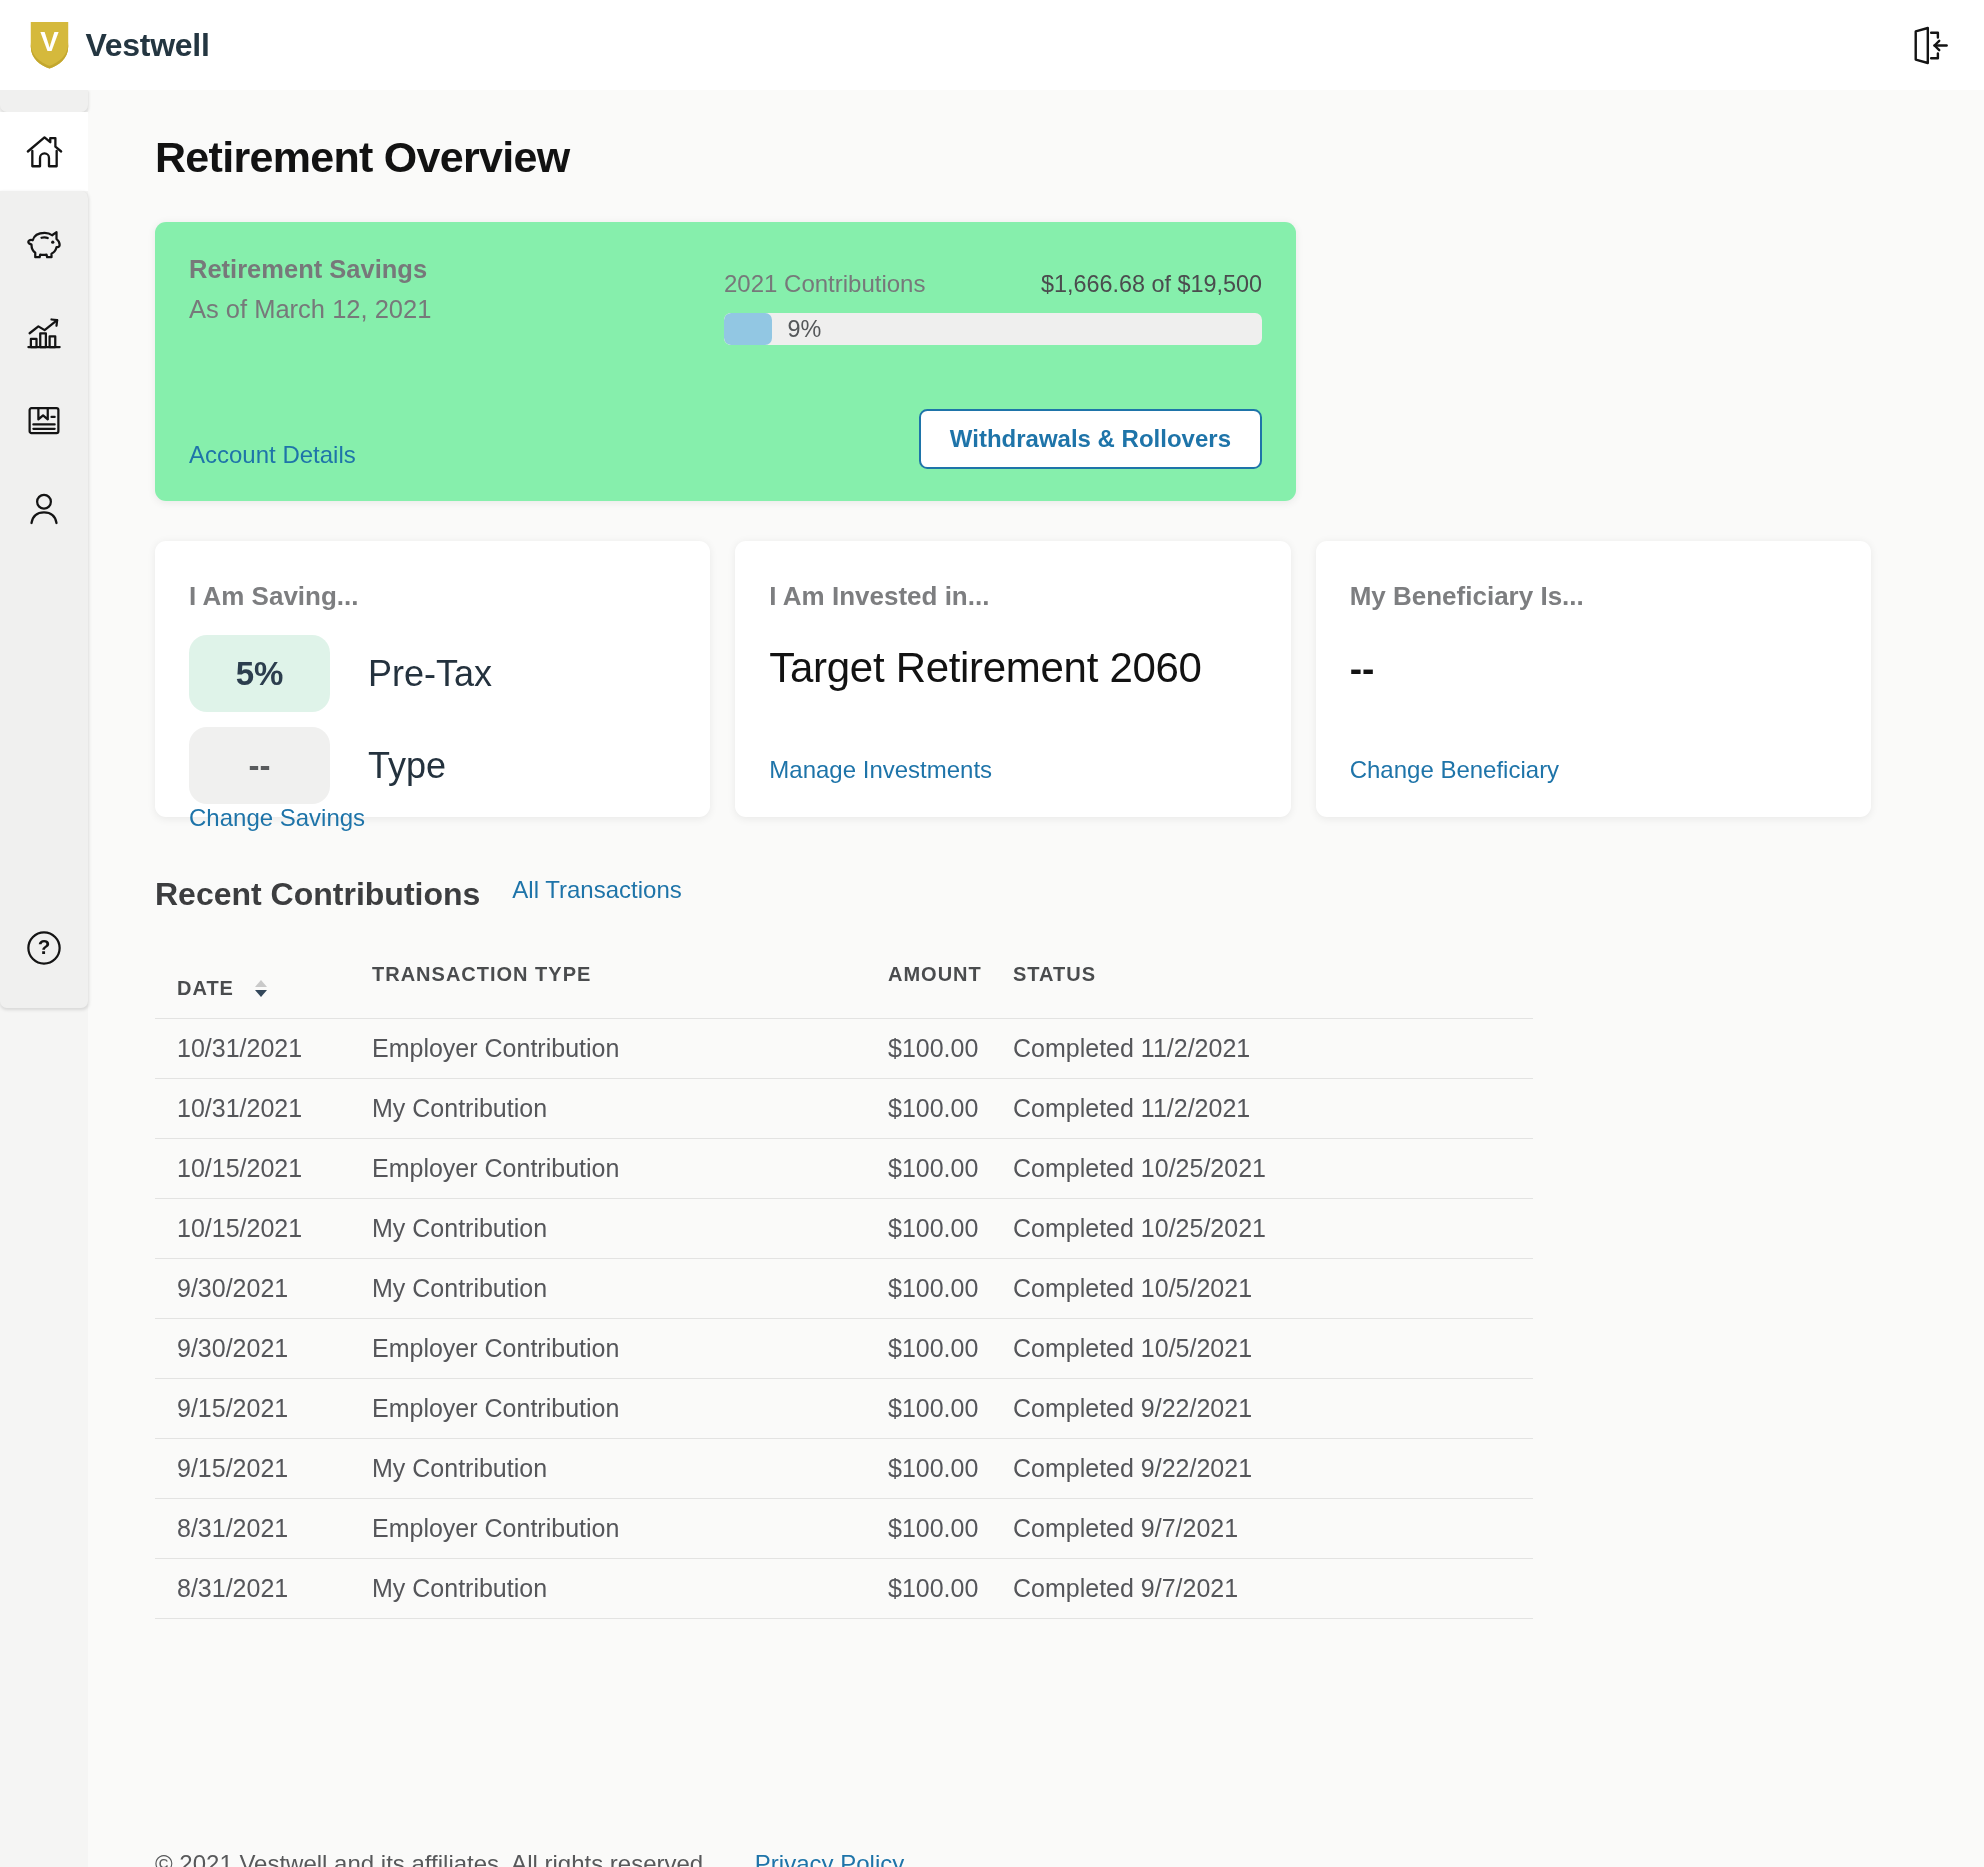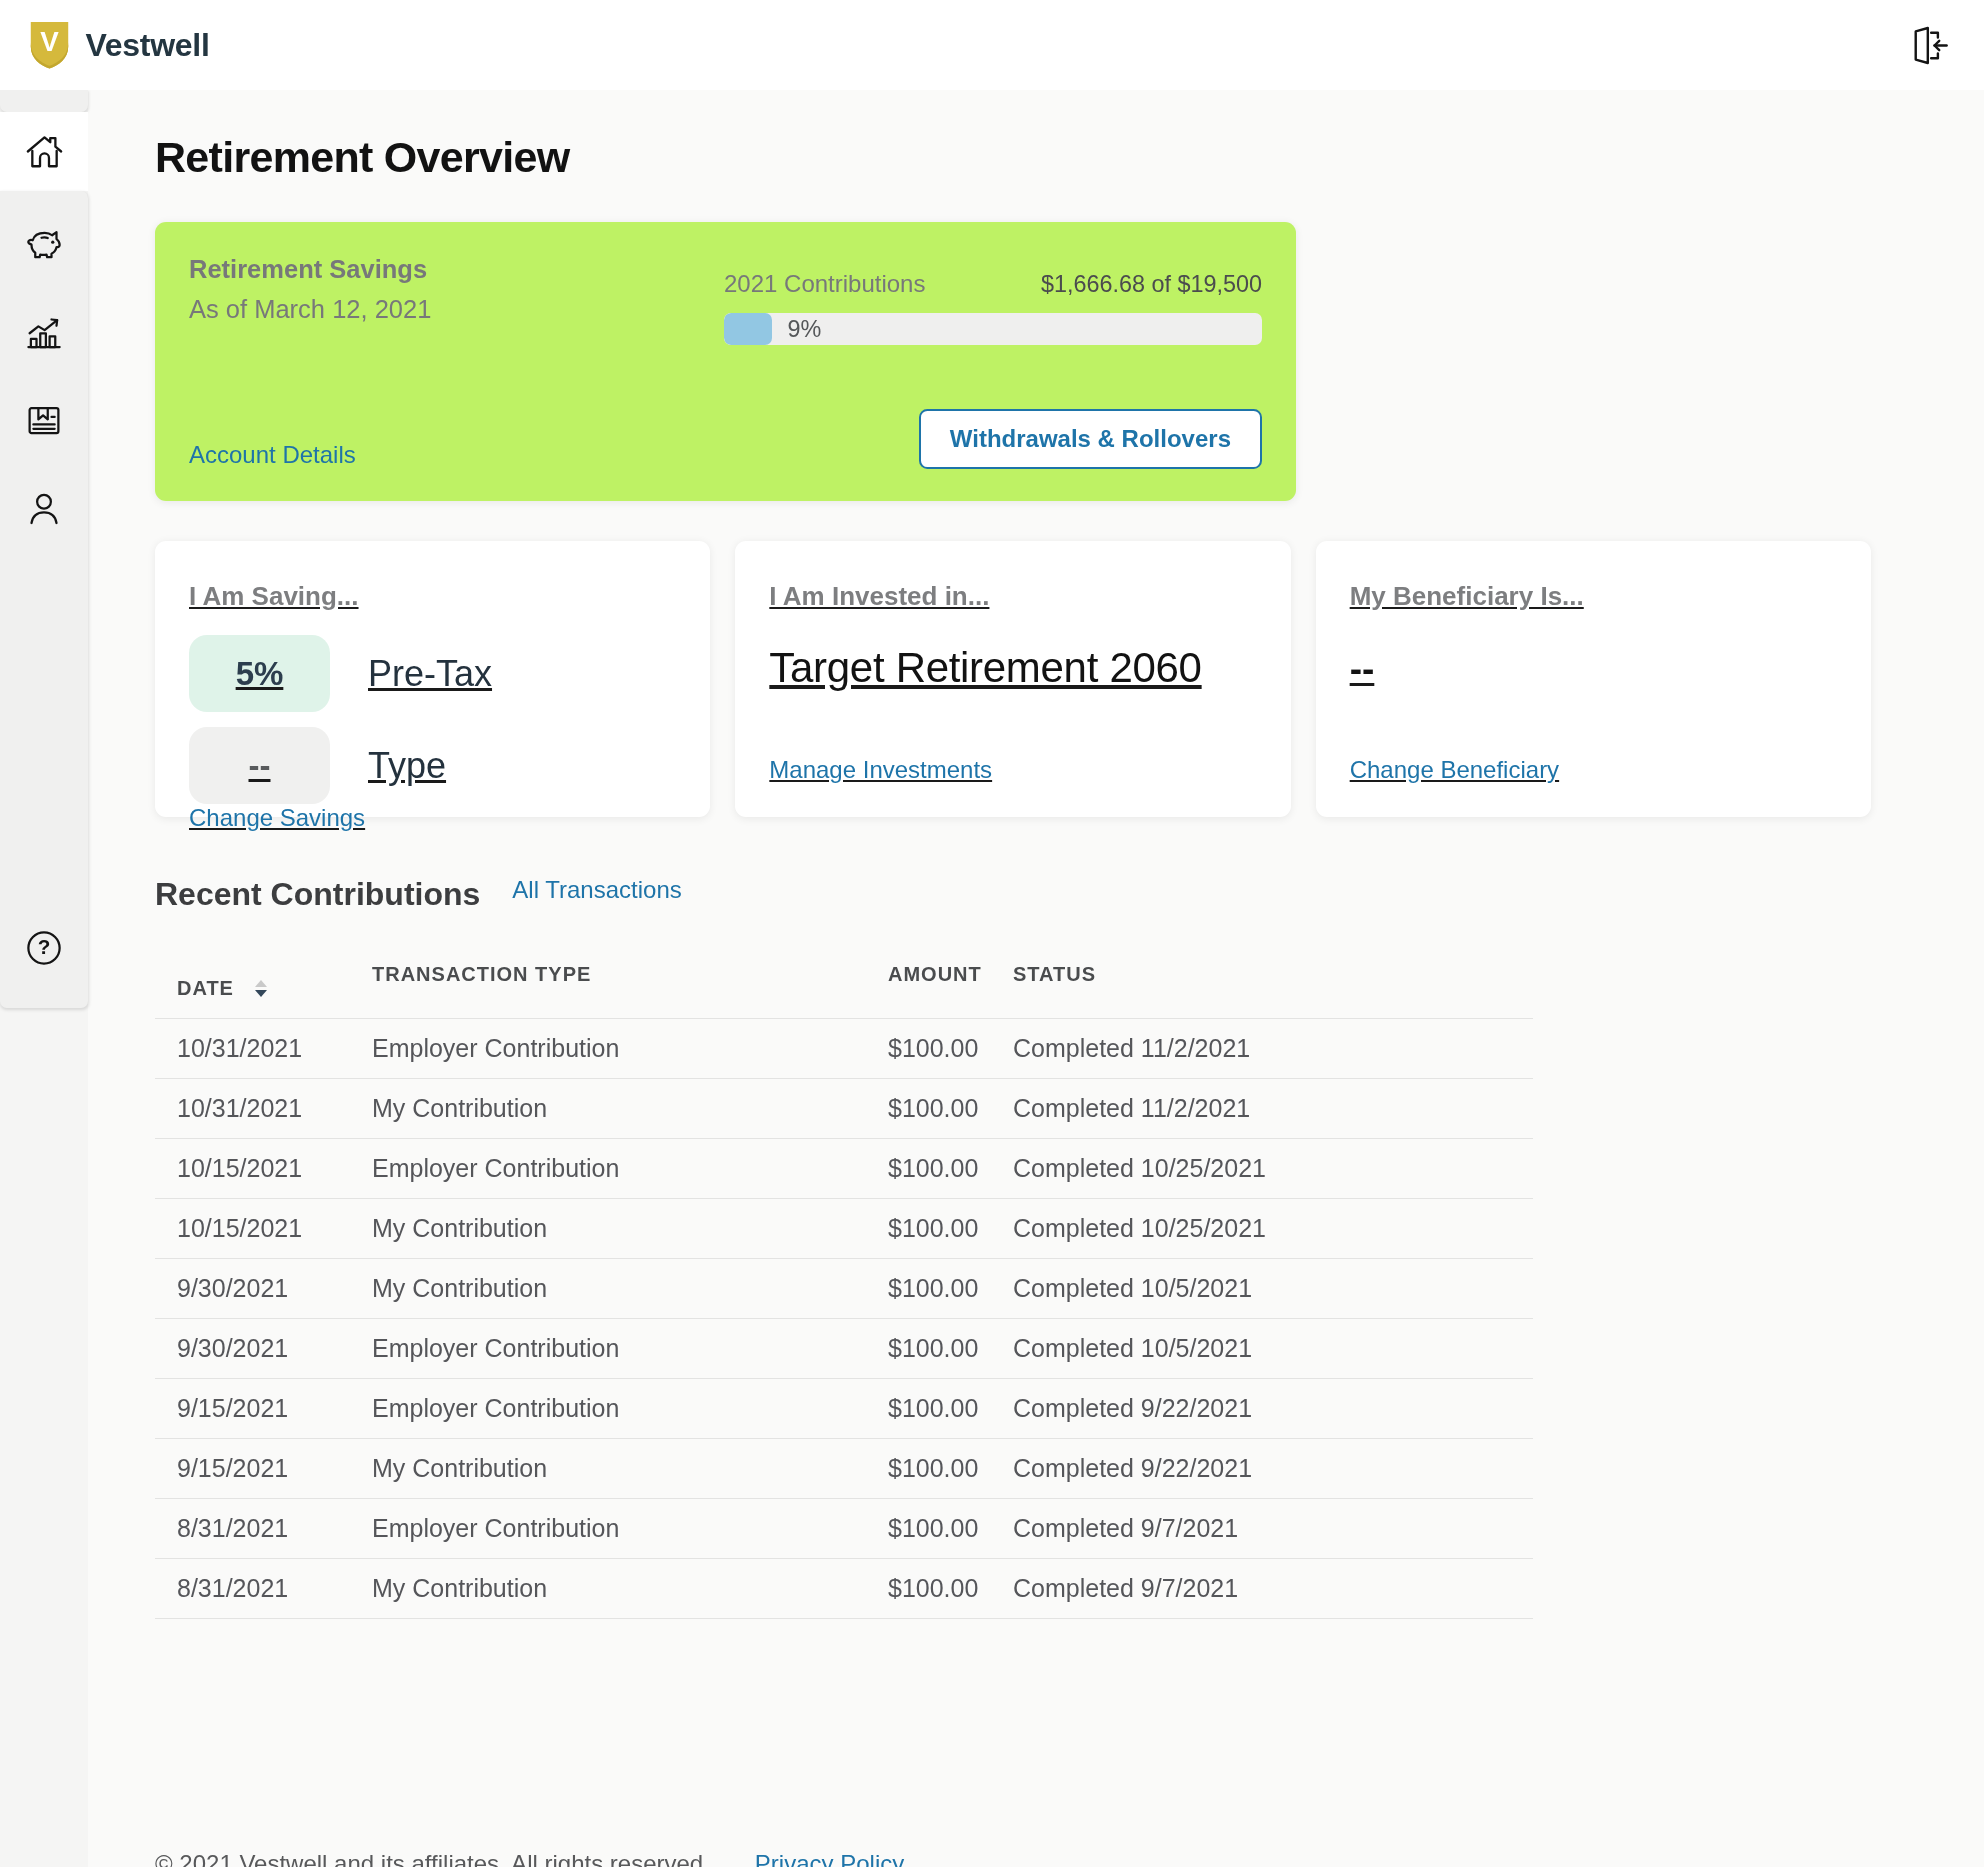--- a/index.html
+++ b/index.html
@@ -48,21 +48,21 @@
   .side-item { width:40px; height:40px; display:flex; align-items:center; justify-content:center; cursor:pointer; }
   .side-help { position:absolute; bottom:40px; left:50%; transform:translateX(-50%); }
   .icon-stroke { stroke:#141414; fill:none; stroke-width:3.6; stroke-linecap:round; stroke-linejoin:round; }
 
   
   .main { position:relative; z-index:1; margin-left:155px; width:1716px; padding-top:43px; }
   h1.page-title { margin:0 0 40px 0; font-size:43px; font-weight:700; color:#121212; letter-spacing:-0.7px; }
 
   .savings-card {
     width:1141px; height:279px;
-    background:#bef264; border-radius:11px;
+    background:#86efac; border-radius:11px;
     box-shadow:0 1.4px 8.3px rgba(0,0,0,0.07);
     padding:33px 34px 32px 34px;
     display:flex;
   }
   .sc-left { flex:1; display:flex; flex-direction:column; }
   .sc-label { font-size:25.5px; font-weight:600; color:#77787A; }
   .sc-amount { font-size:58px; font-weight:700; color:#131313; letter-spacing:-1px; margin-top:9.6px; }
   .sc-asof { font-size:25.5px; color:#77787A; margin-top:11px; }
   .link { color:#1E74A9; text-decoration:none; font-size:24px; cursor:pointer; }
   .sc-left .link { margin-top:auto; }
@@ -78,21 +78,21 @@
   .progress-fill { height:100%; background:#92C7E3; border-radius:6.9px; }
   .progress-label { margin-left:15px; font-size:23.4px; color:#55585A; }
   .outline-btn {
     margin-top:auto; align-self:flex-end;
     background:#fff; border:2.1px solid #1E74A9; color:#1E74A9;
     border-radius:8.3px; font-size:24px; font-weight:700;
     font-family:"Liberation Sans", sans-serif;
     padding:13.8px 29px; cursor:pointer;
   }
 
-  .cards-row { display:flex; gap:25px; margin-top:40px;text-decoration:underline; }
+  .cards-row { display:flex; gap:25px; margin-top:40px; }
   .info-card {
     width:556px; height:276px; background:#fff; border-radius:11px;
     box-shadow:0 1.4px 8.3px rgba(0,0,0,0.07);
     padding:40px 34px 33px 34px;
     display:flex; flex-direction:column;
   }
   .card-title { font-size:26px; font-weight:600; color:#7D7E80; }
   .pill-row { display:flex; align-items:center; gap:38px; margin-top:23.4px; }
   .pill-row + .pill-row { margin-top:15px; }
   .pill {

